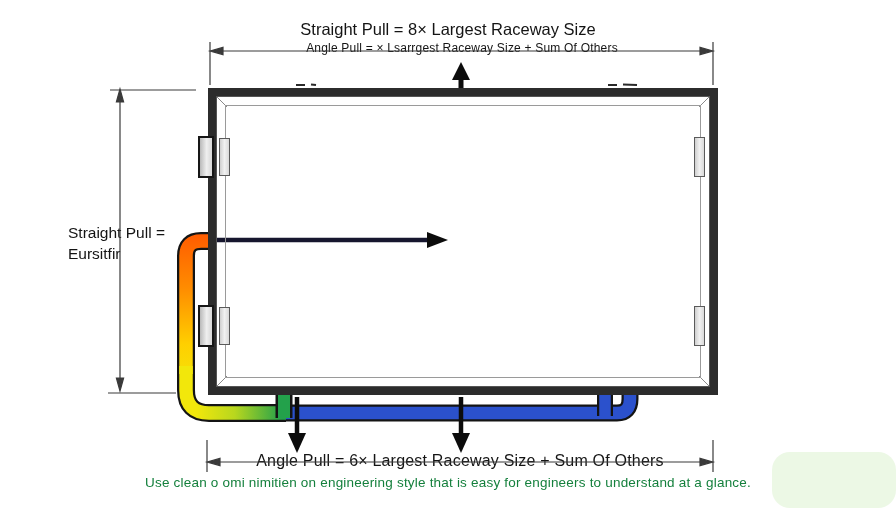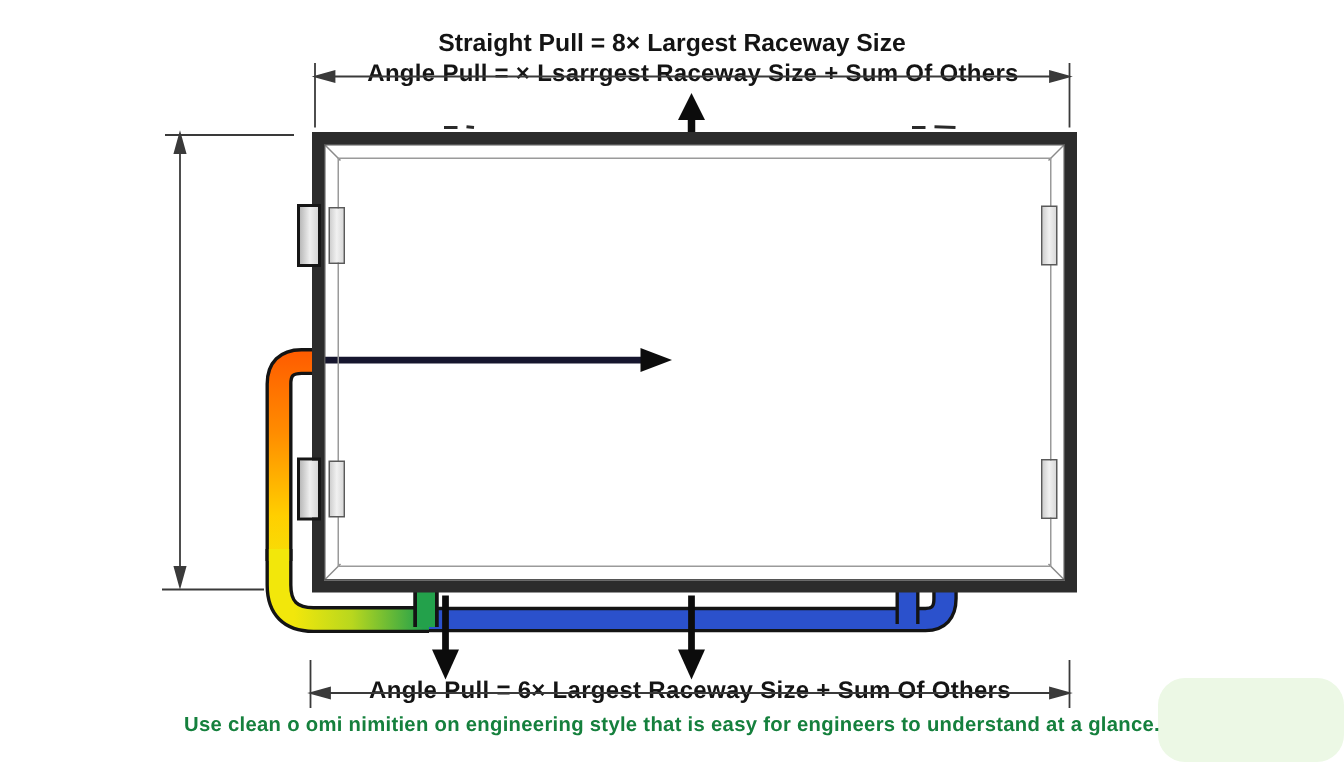--- a/index.html
+++ b/index.html
@@ -1,27 +1,26 @@
 <!DOCTYPE html>
 <html><head>
 <meta charset="utf-8">
 <style>
   html,body{margin:0;padding:0;background:#ffffff;}
   #stage{
     position:relative;width:896px;height:512px;overflow:hidden;
     background:#ffffff;
     font-family:"Liberation Sans", sans-serif;
     color:#111;
-    font-weight:bold;
   }
   .abs{position:absolute;}
   .label{white-space:nowrap;color:#141414;}
   .dim-label{background:#ffffff;padding:0 9px;font-size:16px;letter-spacing:.2px;}
   #title-line{top:20px;left:0;width:896px;text-align:center;font-size:16.5px;}
-  #top-dim-label{top:41px;left:462px;transform:translateX(-50%);font-size:16px;}
+  #top-dim-label{top:41px;left:462px;transform:translateX(-50%);font-size:12px;}
   #left-label{top:222px;left:68px;font-size:15.5px;line-height:21px;text-align:left;}
   #bottom-dim-label{top:452px;left:460px;transform:translateX(-50%);font-size:16px;}
   #caption{top:475px;left:0;width:896px;text-align:center;font-size:13.5px;color:#15803d;letter-spacing:.2px;}
   #green-blob{left:772px;top:452px;width:124px;height:56px;background:#ecf8e5;border-radius:18px;z-index:0;}
   #pipes-svg{left:0;top:0;z-index:2;}
   #box-frame{
     left:208px;top:88px;width:510px;height:307px;box-sizing:border-box;
     border:8px solid #2c2c2c;z-index:3;background:transparent;
     box-shadow:inset 0 0 0 1px #555;
   }
@@ -135,18 +134,22 @@
   <div class="abs connector conn-inner" style="left:219px;top:138px;"></div>
   <div class="abs connector conn-outer" style="left:198px;top:305px;"></div>
   <div class="abs connector conn-inner" style="left:219px;top:307px;"></div>
   <div class="abs connector conn-inner" style="left:694px;top:137px;height:40px;"></div>
   <div class="abs connector conn-inner" style="left:694px;top:306px;height:40px;"></div>
 
   <div id="title-line" class="abs label">Straight Pull = 8× Largest Raceway Size</div>
 
   <div id="top-dim-label" class="abs label dim-label">Angle Pull = × Lsarrgest Raceway Size + Sum Of Others</div>
 
+  <div id="left-label" class="abs label">
+    <div>Straight Pull =</div>
+    <div>Eursitfir</div>
+  </div>
 
   <div id="bottom-dim-label" class="abs label dim-label">Angle Pull = 6× Largest Raceway Size + Sum Of Others</div>
 
   <div id="caption" class="abs">Use clean o omi nimitien on engineering style that is easy for engineers to understand at a glance.</div>
 
 </div>
 
 </body></html>

